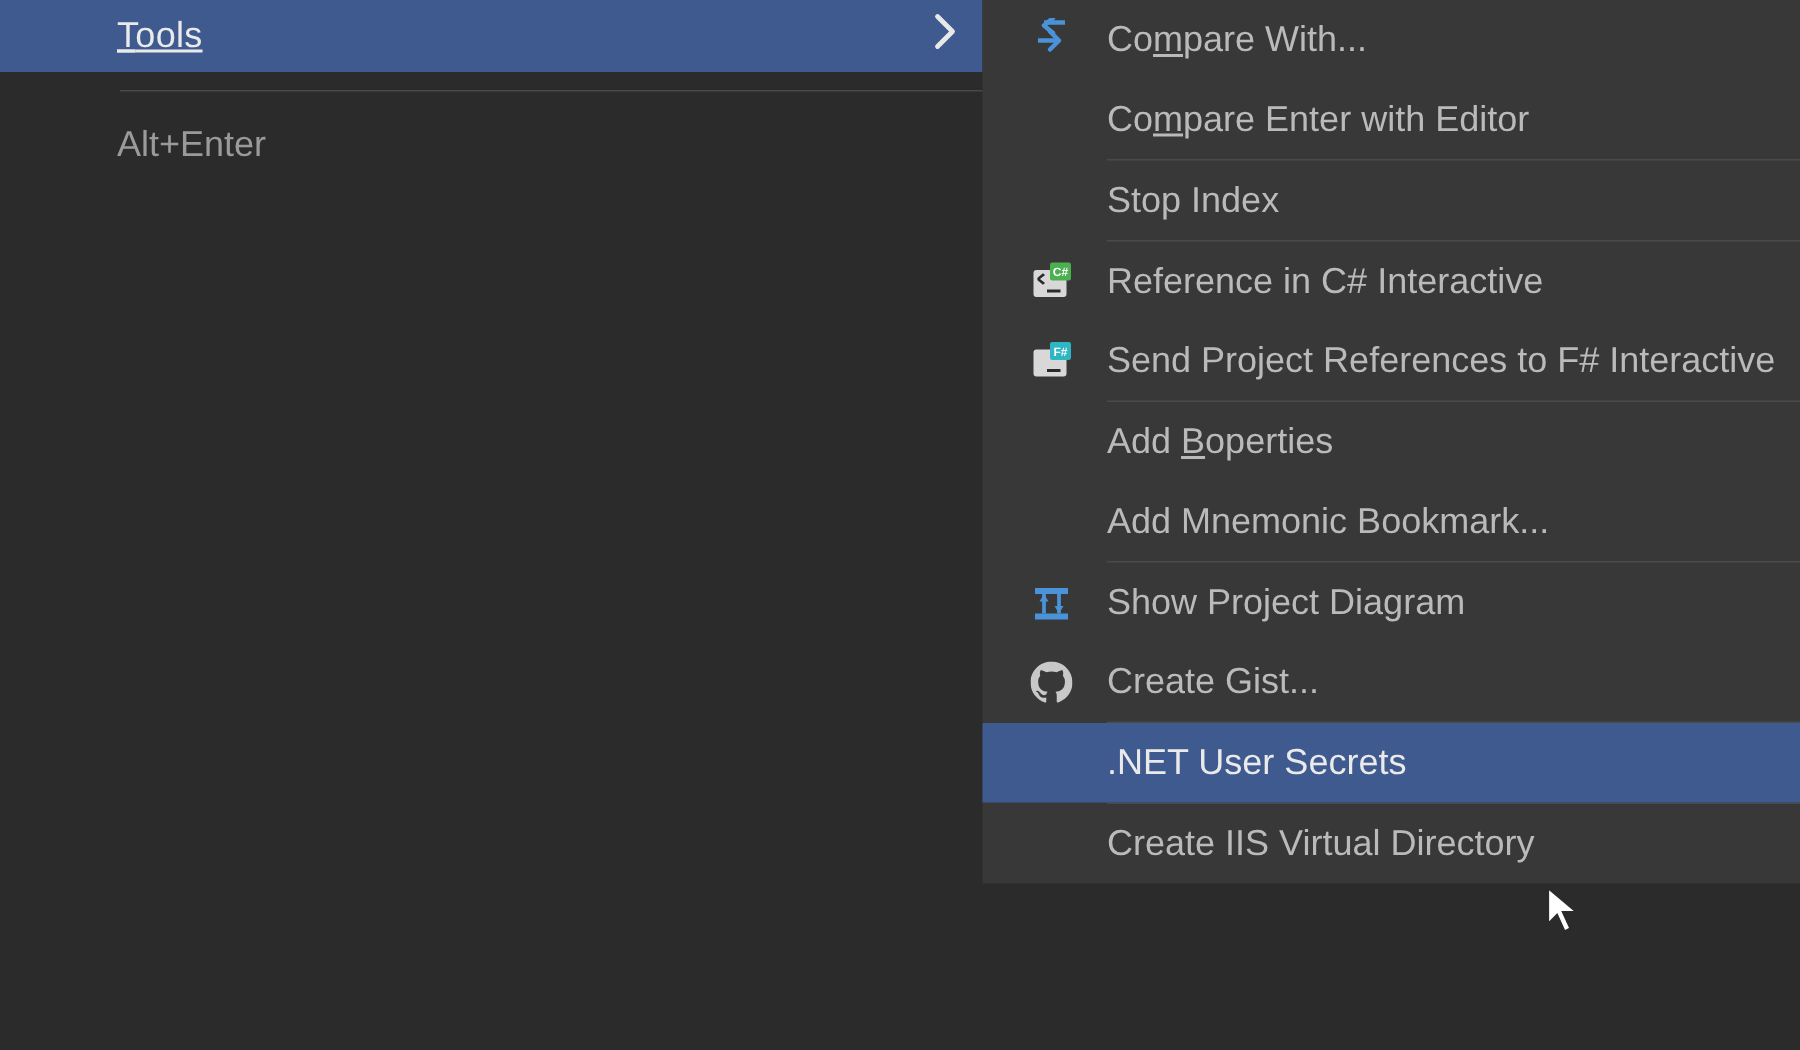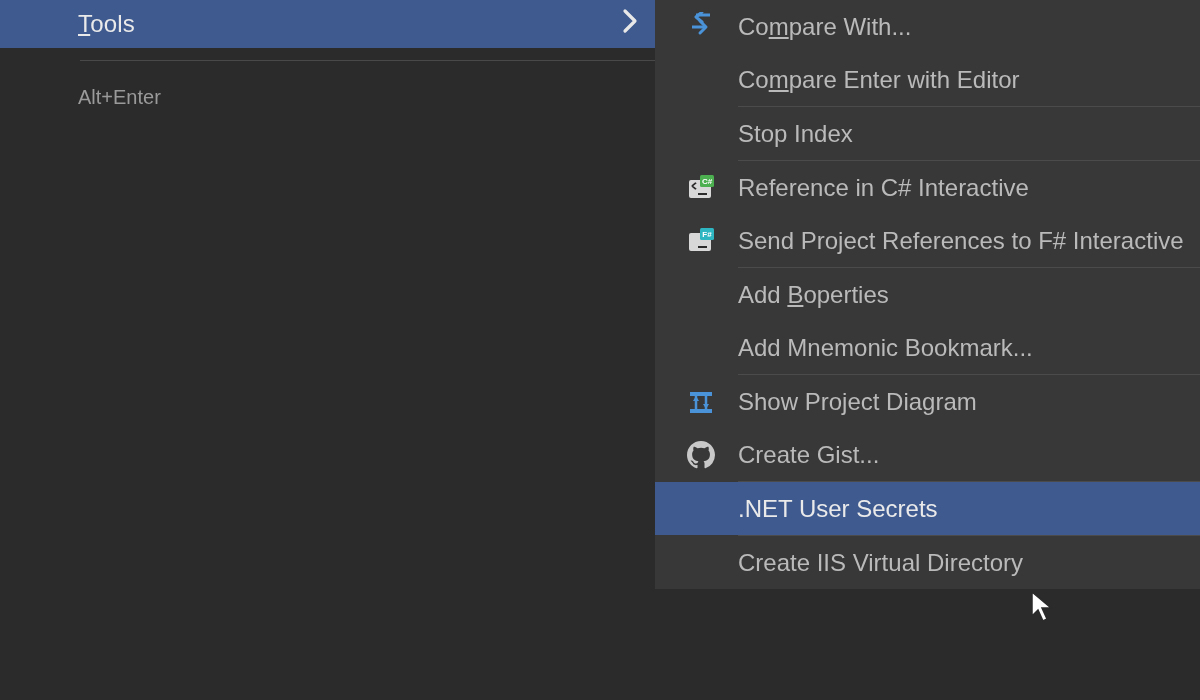--- a/index.html
+++ b/index.html
@@ -19,22 +19,22 @@
     }
     .menu-item {
       display: flex;
       align-items: center;
       height: 48px;
       padding: 0 16px 0 18px;
       position: relative;
     }
     .menu-item.highlight { background: #3f5a8f; color: #eaeaea; }
     .menu-item .icon-slot { width: 60px; display:flex; align-items:center; justify-content:flex-start; height:100%; }
-    .menu-item .label { flex: 1; letter-spacing: 0.2px; }
-    .menu-item .shortcut { color: #9a9a9a; font-size: 20px; }
+    .menu-item .label { flex: 1; letter-spacing: 0.2px; text-decoration: underline; }
+    .menu-item .shortcut { color: #9a9a9a; font-size: 24px; }
     .mnem { text-decoration: underline; }
     .chev-right { margin-left:auto; color:#d9d9d9; }
     .separator {
       height: 1px;
       background: #494949;
       margin: 12px 0 12px 80px;
     }
 
     .submenu {
       position: absolute;

